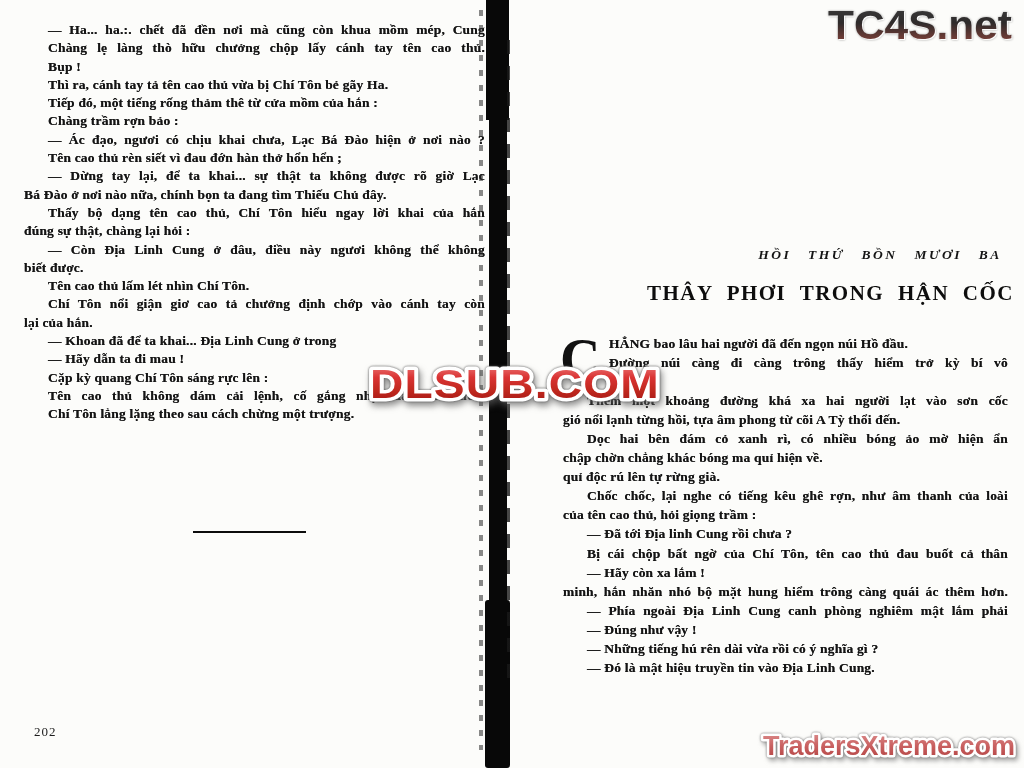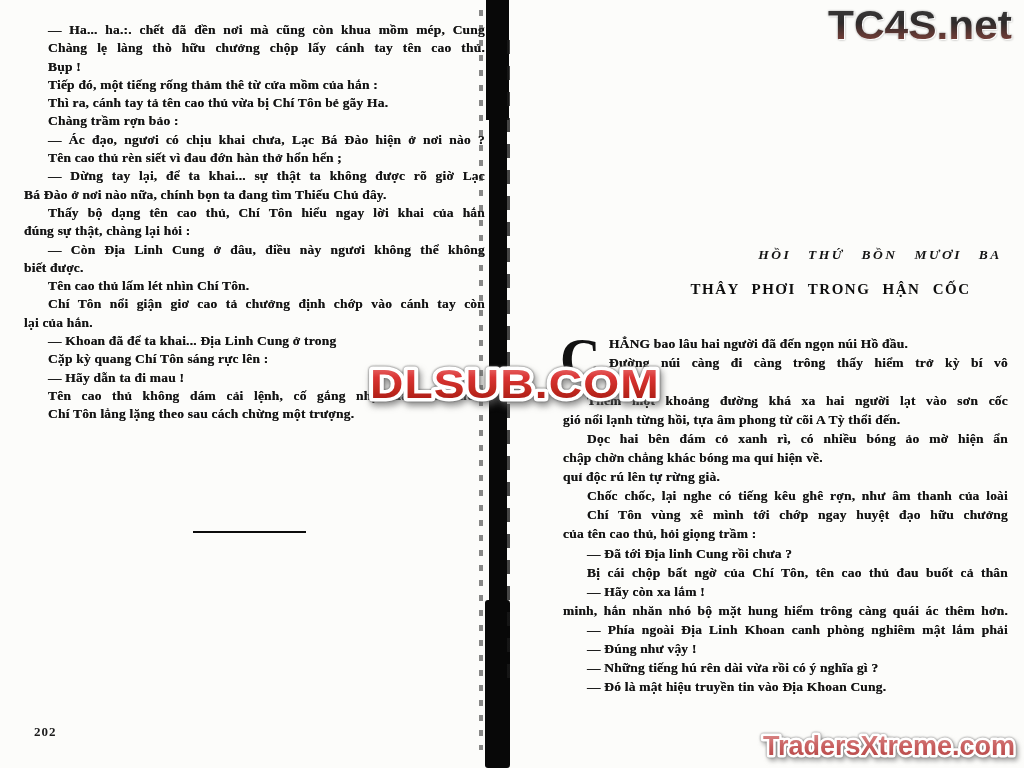--- a/index.html
+++ b/index.html
@@ -16,24 +16,24 @@
   .j{white-space:normal;text-align:justify;text-align-last:justify;overflow:hidden;}
   .dc{margin-left:46px;}
   
   #dropcap{position:absolute;left:560px;top:331px;font-size:56px;line-height:56px;
            font-weight:700;color:#111;}
   
   #kicker{position:absolute;left:700px;top:247px;width:360px;text-align:center;
           font-style:italic;font-weight:700;font-size:13.5px;letter-spacing:2.5px;
           word-spacing:11px;color:#151515;}
   #title{position:absolute;left:638px;top:281px;width:385px;text-align:center;
-         font-weight:700;font-size:15px;letter-spacing:1.5px;word-spacing:7px;color:#0d0d0d;}
+         font-weight:700;font-size:21px;letter-spacing:1.5px;word-spacing:7px;color:#0d0d0d;}
   
   #divider{position:absolute;left:193px;top:531px;width:113px;height:2px;background:#0c0c0c;}
-  #folio{position:absolute;left:34px;top:724px;font-size:13px;font-weight:700;
+  #folio{position:absolute;left:34px;top:724px;font-size:13px;font-weight:400;
          letter-spacing:1px;color:#1c1c1c;}
   
   .gut{position:absolute;background:#080808;}
   #gut-main{left:489px;top:0;width:18px;height:768px;border-radius:2px;}
   #gut-wide{left:485px;top:600px;width:25px;height:168px;border-radius:3px;}
   #gut-top{left:486px;top:0;width:23px;height:120px;}
   #gut-speck{left:479px;top:10px;width:4px;height:740px;background:
     repeating-linear-gradient(180deg,rgba(40,40,40,.55) 0 6px,rgba(255,255,255,0) 6px 15px);}
   #gut-edge{left:507px;top:40px;width:3px;height:640px;background:
     repeating-linear-gradient(180deg,rgba(25,25,25,.8) 0 14px,rgba(255,255,255,0) 14px 26px);}
@@ -46,37 +46,37 @@
 </style>
 </head>
 <body>
 
 <div id="stage">
 
   <div class="lp">
     <div class="ln fi j">— Ha... ha.:. chết đã đền nơi mà cũng còn khua mồm mép, Cung</div>
     <div class="ln fi j">Chàng lẹ làng thò hữu chưởng chộp lấy cánh tay tên cao thủ.</div>
     <div class="ln fi">Bụp !</div>
+    <div class="ln fi">Thì ra, cánh tay tả tên cao thủ vừa bị Chí Tôn bẻ gãy Ha.</div>
     <div class="ln fi">Tiếp đó, một tiếng rống thảm thê từ cửa mồm của hắn :</div>
-    <div class="ln fi">Thì ra, cánh tay tả tên cao thủ vừa bị Chí Tôn bẻ gãy Ha.</div>
     <div class="ln fi">Chàng trầm rợn bảo :</div>
     <div class="ln fi j">— Ác đạo, ngươi có chịu khai chưa, Lạc Bá Đào hiện ở nơi nào ?</div>
     <div class="ln fi">Tên cao thủ rèn siết vì đau đớn hàn thở hổn hển ;</div>
     <div class="ln fi j">— Dừng tay lại, để ta khai... sự thật ta không được rõ giờ Lạc</div>
     <div class="ln">Bá Đào ở nơi nào nữa, chính bọn ta đang tìm Thiếu Chủ đây.</div>
     <div class="ln fi j">Thấy bộ dạng tên cao thủ, Chí Tôn hiểu ngay lời khai của hắn</div>
     <div class="ln">đúng sự thật, chàng lại hỏi :</div>
     <div class="ln fi j">— Còn Địa Linh Cung ở đâu, điều này ngươi không thể không</div>
     <div class="ln">biết được.</div>
     <div class="ln fi">Tên cao thủ lấm lét nhìn Chí Tôn.</div>
     <div class="ln fi j">Chí Tôn nổi giận giơ cao tả chưởng định chớp vào cánh tay còn</div>
     <div class="ln">lại của hắn.</div>
     <div class="ln fi">— Khoan đã để ta khai... Địa Linh Cung ở trong</div>
+    <div class="ln fi">— Hãy dẫn ta đi mau !</div>
     <div class="ln fi">Cặp kỳ quang Chí Tôn sáng rực lên :</div>
-    <div class="ln fi">— Hãy dẫn ta đi mau !</div>
     <div class="ln fi j">Tên cao thủ không dám cải lệnh, cố gắng nhịn đau đi trước.</div>
     <div class="ln fi">Chí Tôn lẳng lặng theo sau cách chừng một trượng.</div>
   </div>
 
   <div id="divider"></div>
   <div id="folio">202</div>
 
   <div class="gut" id="gut-main"></div>
   <div class="gut" id="gut-top"></div>
   <div class="gut" id="gut-wide"></div>
@@ -92,30 +92,29 @@
   <div class="rp">
     <div class="ln dc">HẲNG bao lâu hai người đã đến ngọn núi Hồ đầu.</div>
     <div class="ln dc j">Đường núi càng đi càng trông thấy hiểm trở kỳ bí vô</div>
     <div class="ln dc">cùng.</div>
     <div class="ln fi j">Thêm một khoảng đường khá xa hai người lạt vào sơn cốc</div>
     <div class="ln">gió nổi lạnh từng hồi, tựa âm phong từ cõi A Tỳ thổi đến.</div>
     <div class="ln fi j">Dọc hai bên đám cỏ xanh rì, có nhiều bóng ảo mờ hiện ẩn</div>
     <div class="ln">chập chờn chẳng khác bóng ma quỉ hiện về.</div>
     <div class="ln">quỉ độc rú lên tự rừng già.</div>
     <div class="ln fi j">Chốc chốc, lại nghe có tiếng kêu ghê rợn, như âm thanh của loài</div>
-    <div class="ln fi j">Chí Tôn vùng xê mình tới chớp ngay huyệt đạo hữu chưởng</div>
     <div class="ln">của tên cao thủ, hỏi giọng trầm :</div>
     <div class="ln fi">— Đã tới Địa linh Cung rồi chưa ?</div>
     <div class="ln fi j">Bị cái chộp bất ngờ của Chí Tôn, tên cao thủ đau buốt cả thân</div>
     <div class="ln fi">— Hãy còn xa lắm !</div>
     <div class="ln j">minh, hắn nhăn nhó bộ mặt hung hiểm trông càng quái ác thêm hơn.</div>
-    <div class="ln fi j">— Phía ngoài Địa Linh Khoan canh phòng nghiêm mật lắm phải</div>
+    <div class="ln fi j">— Phía ngoài Địa Linh Cung canh phòng nghiêm mật lắm phải</div>
     <div class="ln fi">— Đúng như vậy !</div>
     <div class="ln fi">— Những tiếng hú rên dài vừa rồi có ý nghĩa gì ?</div>
-    <div class="ln fi">— Đó là mật hiệu truyền tin vào Địa Khoan Cung.</div>
+    <div class="ln fi">— Đó là mật hiệu truyền tin vào Địa Linh Cung.</div>
   </div>
 
   <svg class="wm" id="wm-tc4s" width="196" height="50" style="filter:drop-shadow(1.5px 1.5px 0 rgba(255,255,255,.95)) drop-shadow(0 0 1px rgba(0,0,0,.35));">
     <defs>
       <linearGradient id="g-tc4s" x1="0" y1="0" x2="0" y2="1">
         <stop offset="0%" stop-color="#3d3d3d"></stop>
         <stop offset="45%" stop-color="#2e2b2b"></stop>
         <stop offset="80%" stop-color="#6e3c36"></stop>
         <stop offset="100%" stop-color="#8a4a42"></stop>
       </linearGradient>

